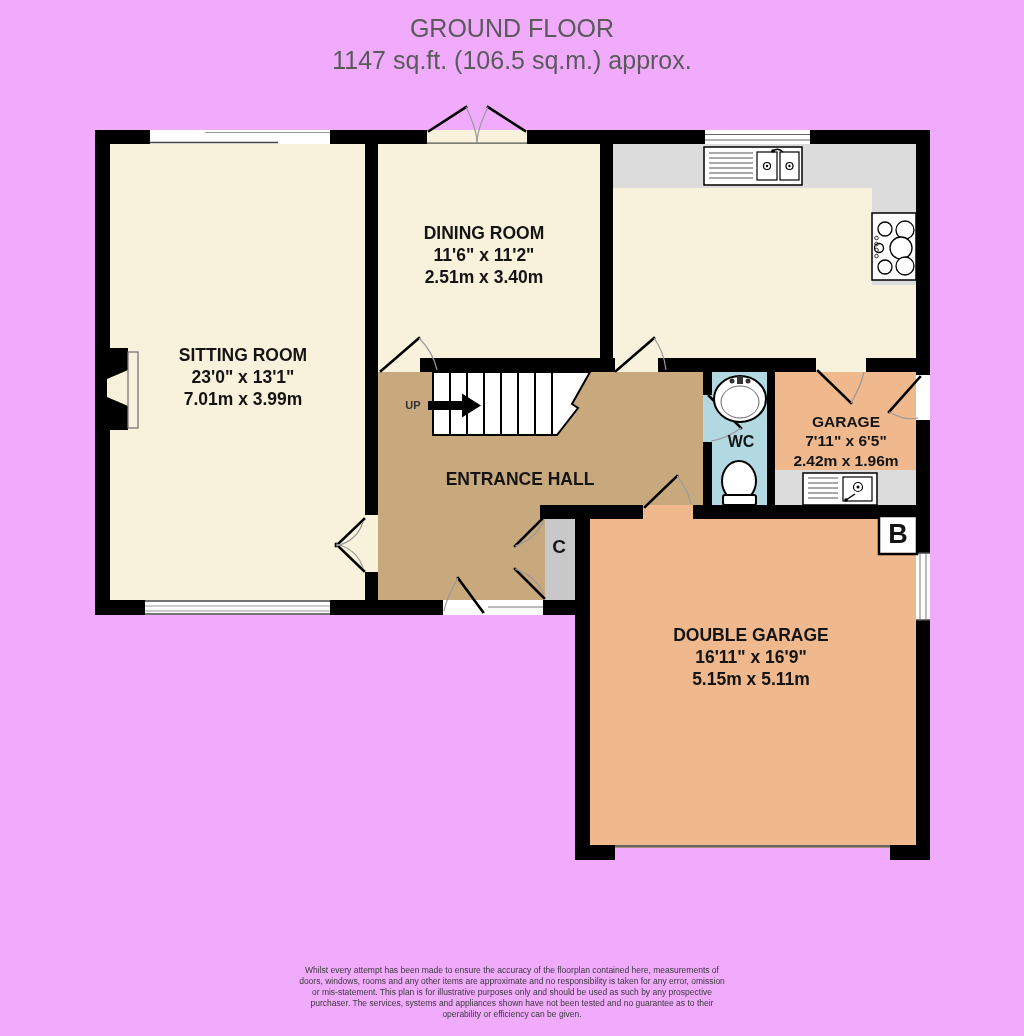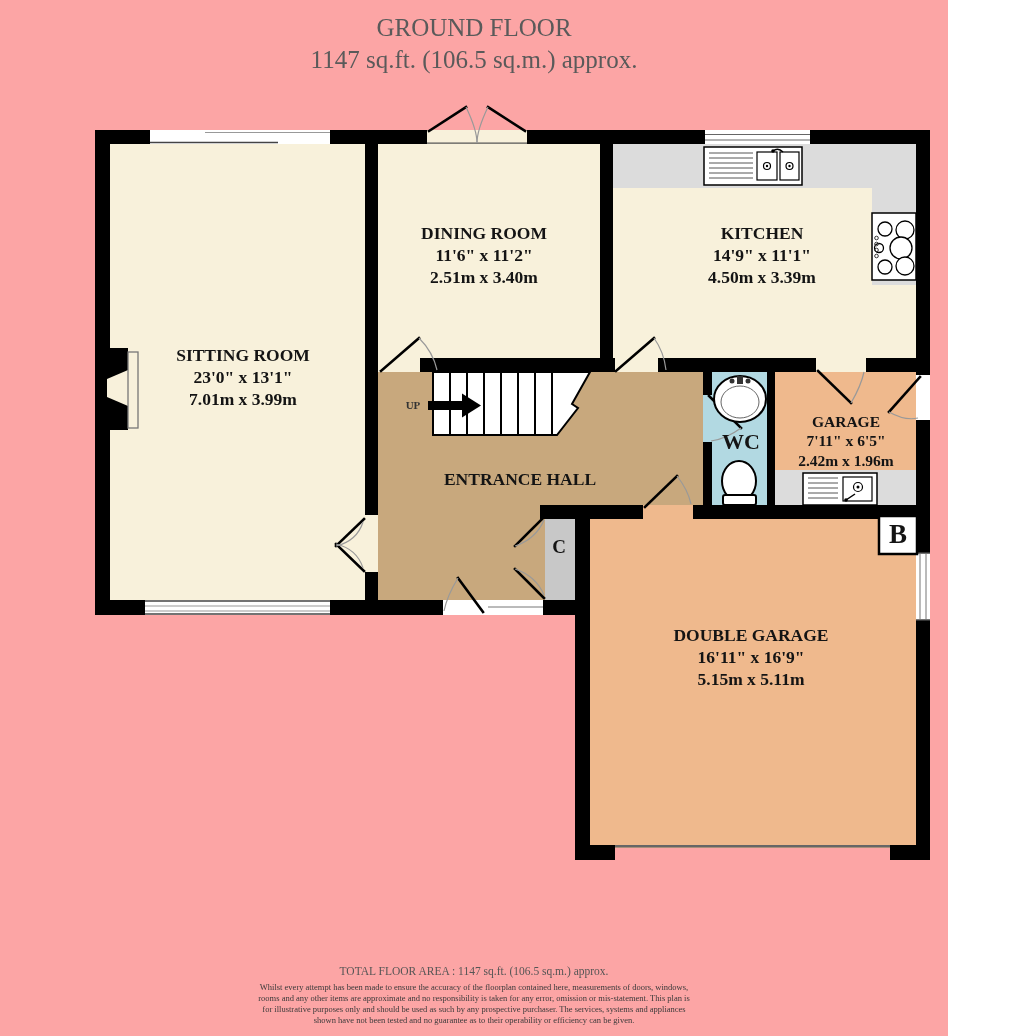--- a/index.html
+++ b/index.html
@@ -1,30 +1,30 @@
 <!DOCTYPE html>
 <html><head>
 <meta charset="utf-8">
 <style>
   html,body{margin:0;padding:0;background:#fff;}
-  .page{position:relative;width:948px;height:1036px;background:#fca5a5;
-        font-family:Liberation Serif, serif;overflow:hidden;}
+  .page{position:relative;width:1024px;height:1036px;background:#f0abfc;
+        font-family:Liberation Sans, sans-serif;overflow:hidden;}
   .plan-svg{position:absolute;left:0;top:0;}
   .wall{fill:#000000;}
   .door-leaf{stroke:#000000;stroke-width:2.6;fill:none;stroke-linecap:square;}
   .door-arc{stroke:#999999;stroke-width:1.2;fill:none;}
   .fixline{stroke:#555555;stroke-width:1;}
   .fixture{fill:#ffffff;stroke:#000000;stroke-width:1.5;}
   .labels{position:absolute;inset:0;}
   .lbl{position:absolute;transform:translate(-50%,-50%);text-align:center;
        white-space:nowrap;color:#141414;font-weight:bold;}
   .room-label{font-size:17.5px;line-height:1.25;}
   .room-label.small{font-size:15.5px;}
   .hall-label{font-size:17.5px;}
-  .wc-label{font-size:22px;}
+  .wc-label{font-size:16px;}
   .c-label{font-size:19px;}
   .b-label{font-size:27px;}
   .up-label{font-size:11px;font-weight:600;color:#333;}
   .title{position:absolute;top:12px;left:0;right:0;text-align:center;
          color:#5a5a5a;font-size:25px;line-height:1.28;}
   .footer{position:absolute;left:0;right:0;top:965px;text-align:center;color:#555;}
   .footer-total{font-size:11.5px;margin-bottom:5px;color:#555;}
   .footer-disclaimer{width:432px;margin:0 auto;font-size:8.5px;line-height:1.3;color:#3a3a3a;}
 </style>
 </head>
@@ -255,41 +255,35 @@
     <div class="lbl room-label" style="left:243px;top:378px;">
       <div>SITTING ROOM</div>
       <div>23'0" x 13'1"</div>
       <div>7.01m x 3.99m</div>
     </div>
     <div class="lbl room-label" style="left:484px;top:256px;">
       <div>DINING ROOM</div>
       <div>11'6" x 11'2"</div>
       <div>2.51m x 3.40m</div>
     </div>
-    <div class="lbl room-label" style="left:762px;top:256px;">
-      <div>KITCHEN</div>
-      <div>14'9" x 11'1"</div>
-      <div>4.50m x 3.39m</div>
-    </div>
     <div class="lbl room-label small" style="left:846px;top:441px;">
       <div>GARAGE</div>
       <div>7'11" x 6'5"</div>
       <div>2.42m x 1.96m</div>
     </div>
     <div class="lbl wc-label" style="left:741px;top:442px;">WC</div>
     <div class="lbl hall-label" style="left:520px;top:479px;">ENTRANCE HALL</div>
     <div class="lbl room-label" style="left:751px;top:658px;">
       <div>DOUBLE GARAGE</div>
       <div>16'11" x 16'9"</div>
       <div>5.15m x 5.11m</div>
     </div>
     <div class="lbl up-label" style="left:413px;top:405px;">UP</div>
     <div class="lbl c-label" style="left:559px;top:547px;">C</div>
     <div class="lbl b-label" style="left:898px;top:534px;">B</div>
   </div>
 
   <div class="footer">
-    <div class="footer-total">TOTAL FLOOR AREA : 1147 sq.ft. (106.5 sq.m.) approx.</div>
     <div class="footer-disclaimer">Whilst every attempt has been made to ensure the accuracy of the floorplan contained here, measurements of doors, windows, rooms and any other items are approximate and no responsibility is taken for any error, omission or mis-statement. This plan is for illustrative purposes only and should be used as such by any prospective purchaser. The services, systems and appliances shown have not been tested and no guarantee as to their operability or efficiency can be given.</div>
 
   </div>
 
 </div>
 
 </body></html>

